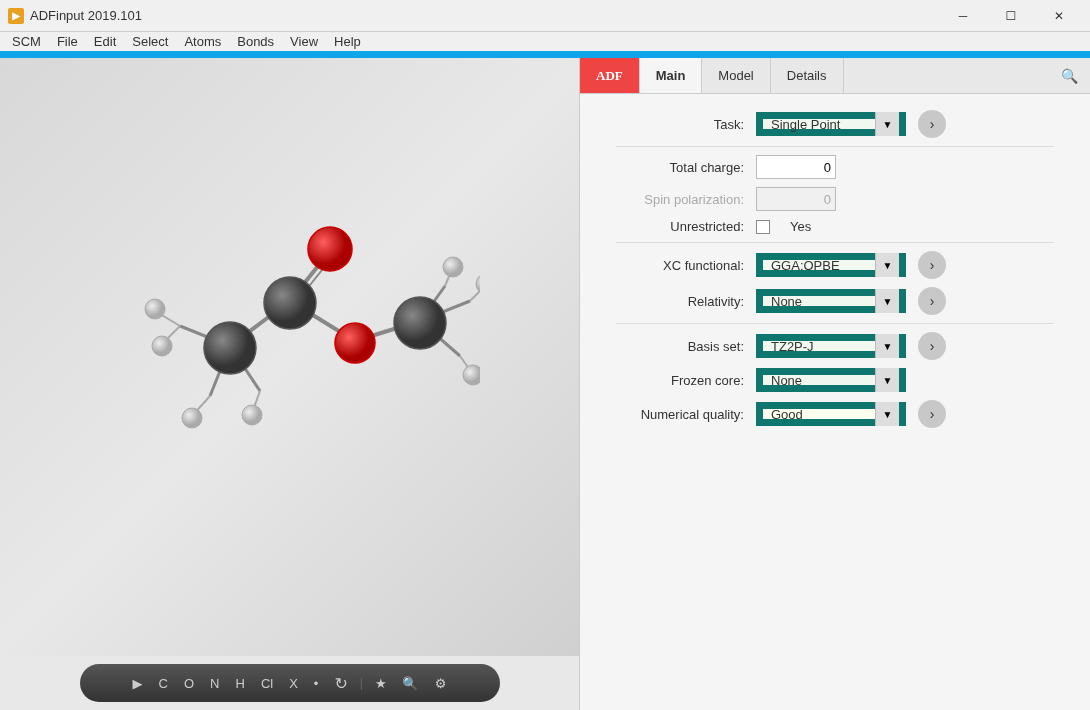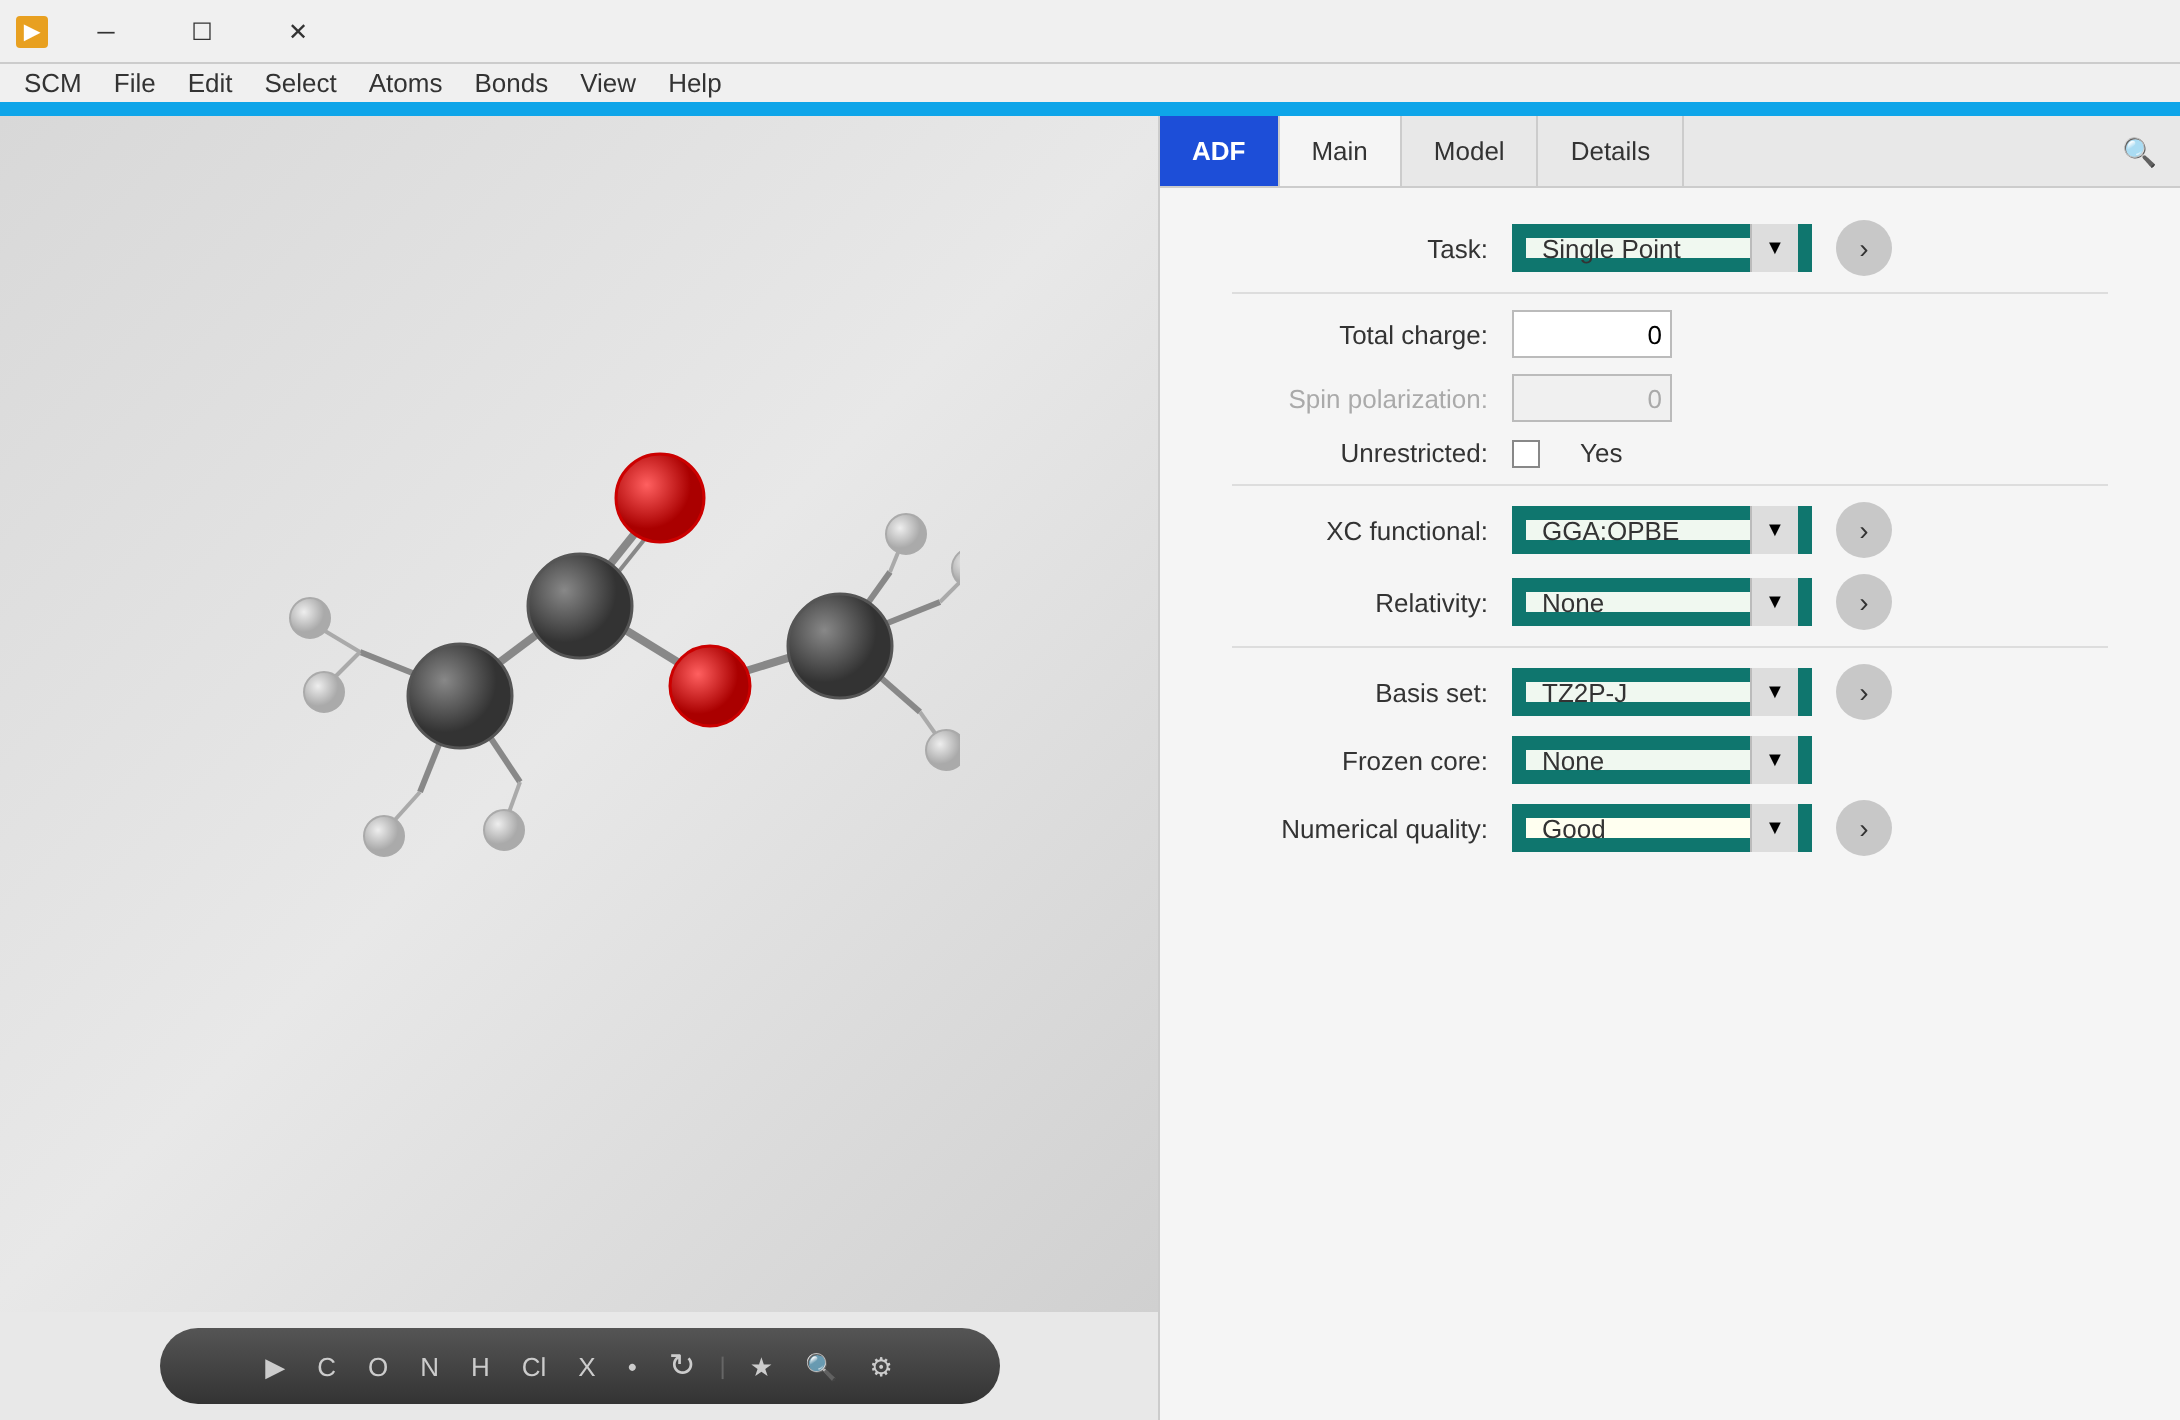--- a/index.html
+++ b/index.html
@@ -123,27 +123,28 @@
     .tab {
       padding: 0 16px;
       height: 100%;
       display: flex; align-items: center;
       cursor: pointer;
       font-size: 13px;
       color: #333;
       border-right: 1px solid #ccc;
     }
     .tab.active-adf {
-      background: #1d4ed8;
+      background: #ef4444;
       color: white;
       font-weight: bold;
+      font-family: Liberation Serif, serif;
     }
     .tab.active-main {
       background: #f5f5f5;
-      font-weight: normal;
+      font-weight: bold;
     }
     .tab-spacer { flex: 1; }
     .search-icon-btn {
       width: 32px; height: 32px;
       display: flex; align-items: center; justify-content: center;
       cursor: pointer;
       font-size: 14px;
     }
 
     
@@ -239,20 +240,21 @@
       height: 1px;
       background: #ddd;
       margin: 8px 0;
     }
   </style>
 </head>
 <body>
 
 <div id="titlebar">
   <div class="app-icon">▶</div>
+  <span class="title-text">ADFinput 2019.101</span>
   <div class="window-controls">
     <button class="win-btn">─</button>
     <button class="win-btn">☐</button>
     <button class="win-btn close">✕</button>
   </div>
 </div>
 
 <div id="menubar">
   <div class="menu-item">SCM</div>
   <div class="menu-item">File</div>

